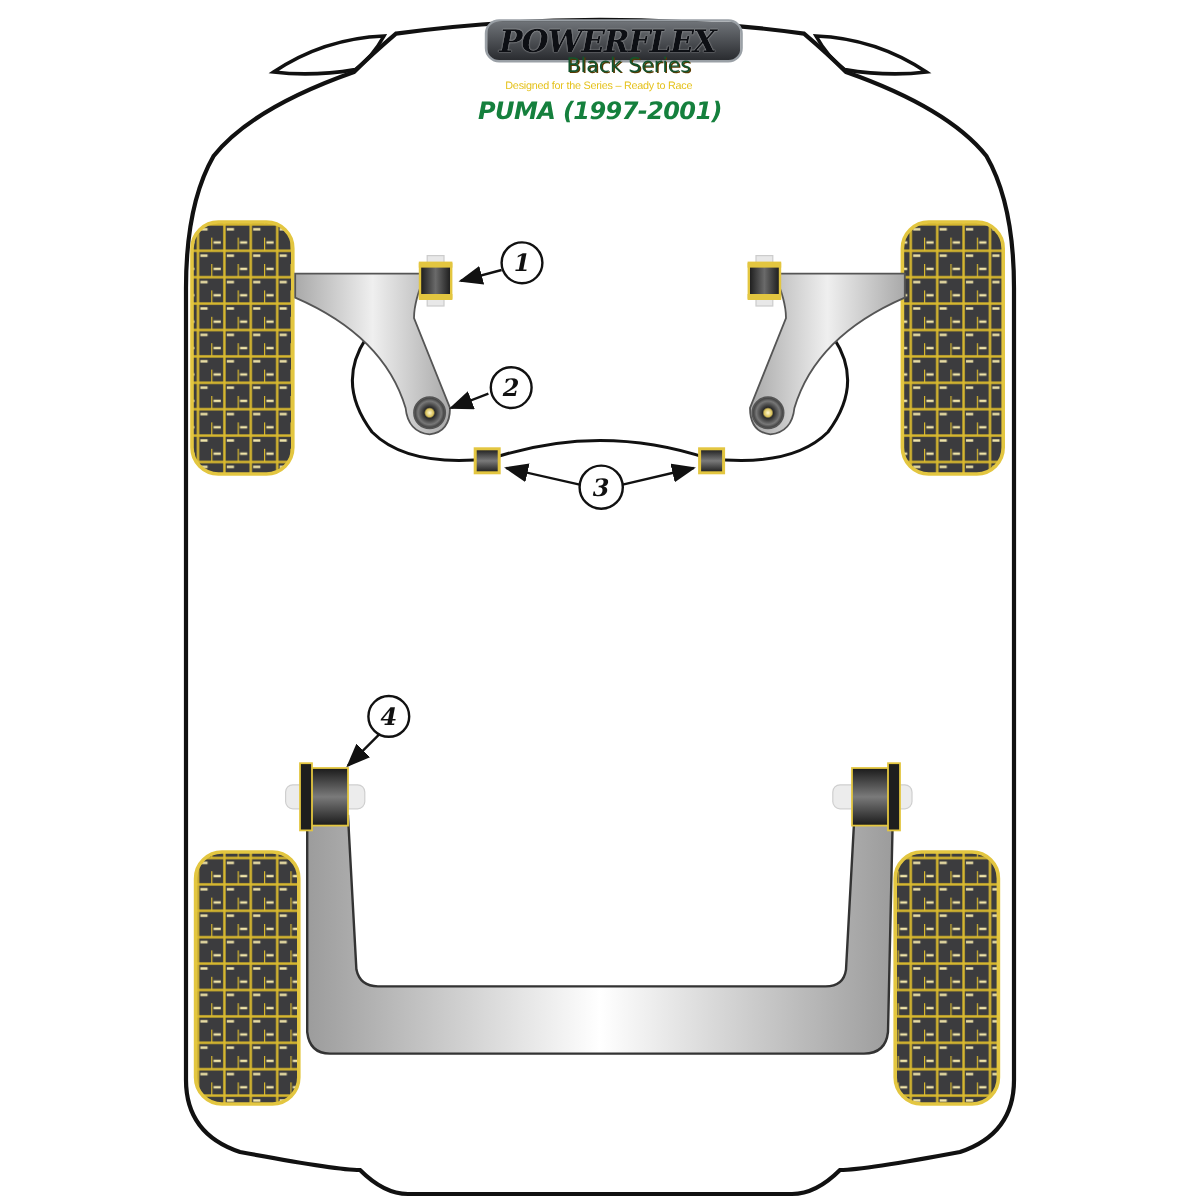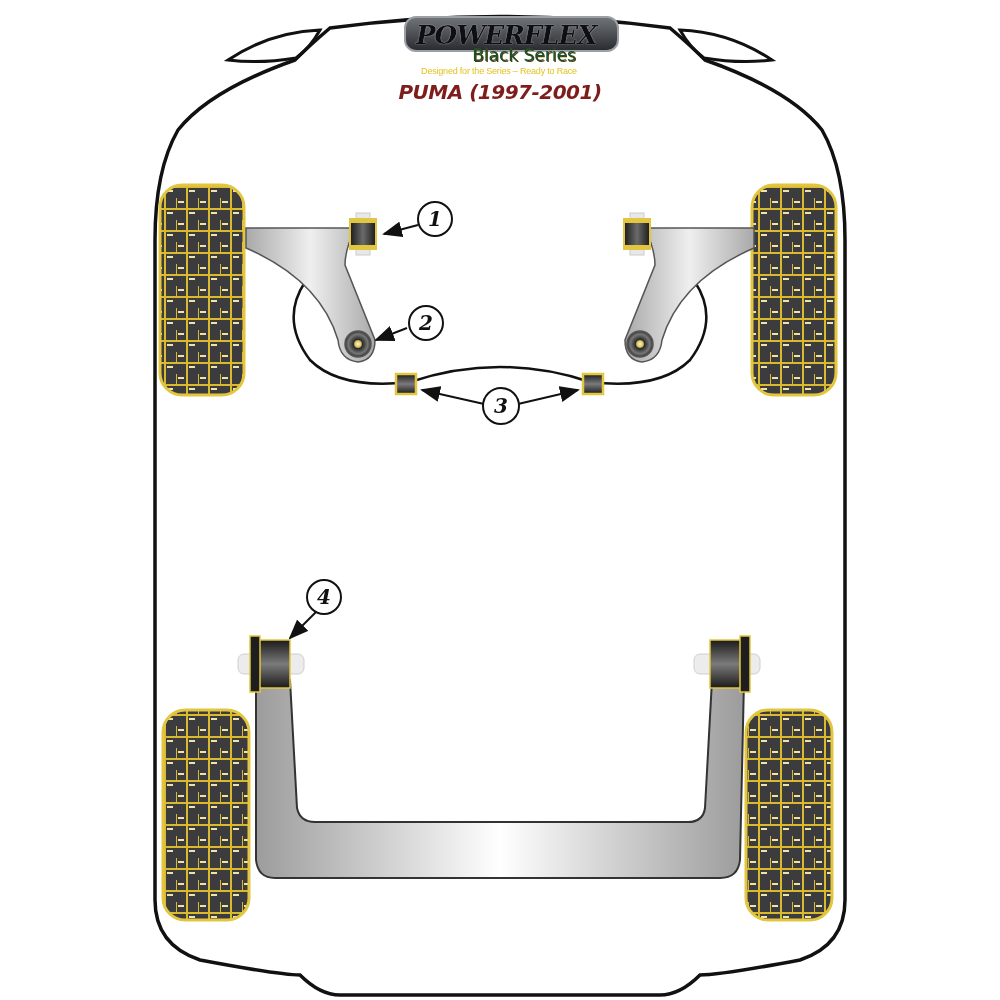--- a/index.html
+++ b/index.html
@@ -14,21 +14,21 @@
       text-shadow: 0 0 1px #fff;
     }
     .logo-sub {
       display: block; margin-top: -6px; margin-left: 50px;
       font-family: "DejaVu Sans", sans-serif; font-weight: normal; font-size: 17px; line-height: 18px;
       color: #14532d; text-shadow: 1px 1px 0 #5a3a00;
     }
     .logo-tag { display: block; margin-top: 2px; font-family: "Liberation Sans", sans-serif; font-size: 9px; color: #e5c21c; letter-spacing: -0.2px; }
     .title {
       position: absolute; left: 380px; top: 80px; width: 240px; text-align: center;
-      font-family: "DejaVu Sans", sans-serif; font-weight: bold; font-style: italic; font-size: 20px; color: #7f1d1d;
+      font-family: "DejaVu Sans", sans-serif; font-weight: bold; font-style: italic; font-size: 20px; color: #15803d;
       letter-spacing: -0.5px;
     }
     .callout-num { font-family: "DejaVu Serif", serif; font-weight: bold; font-style: italic; font-size: 20px; fill: #111; }
   </style>
 </head>
 <body>
 
 <div id="stage">
   <svg width="1000" height="1000" viewBox="0 0 1000 1000" xmlns="http://www.w3.org/2000/svg">
     <defs>

